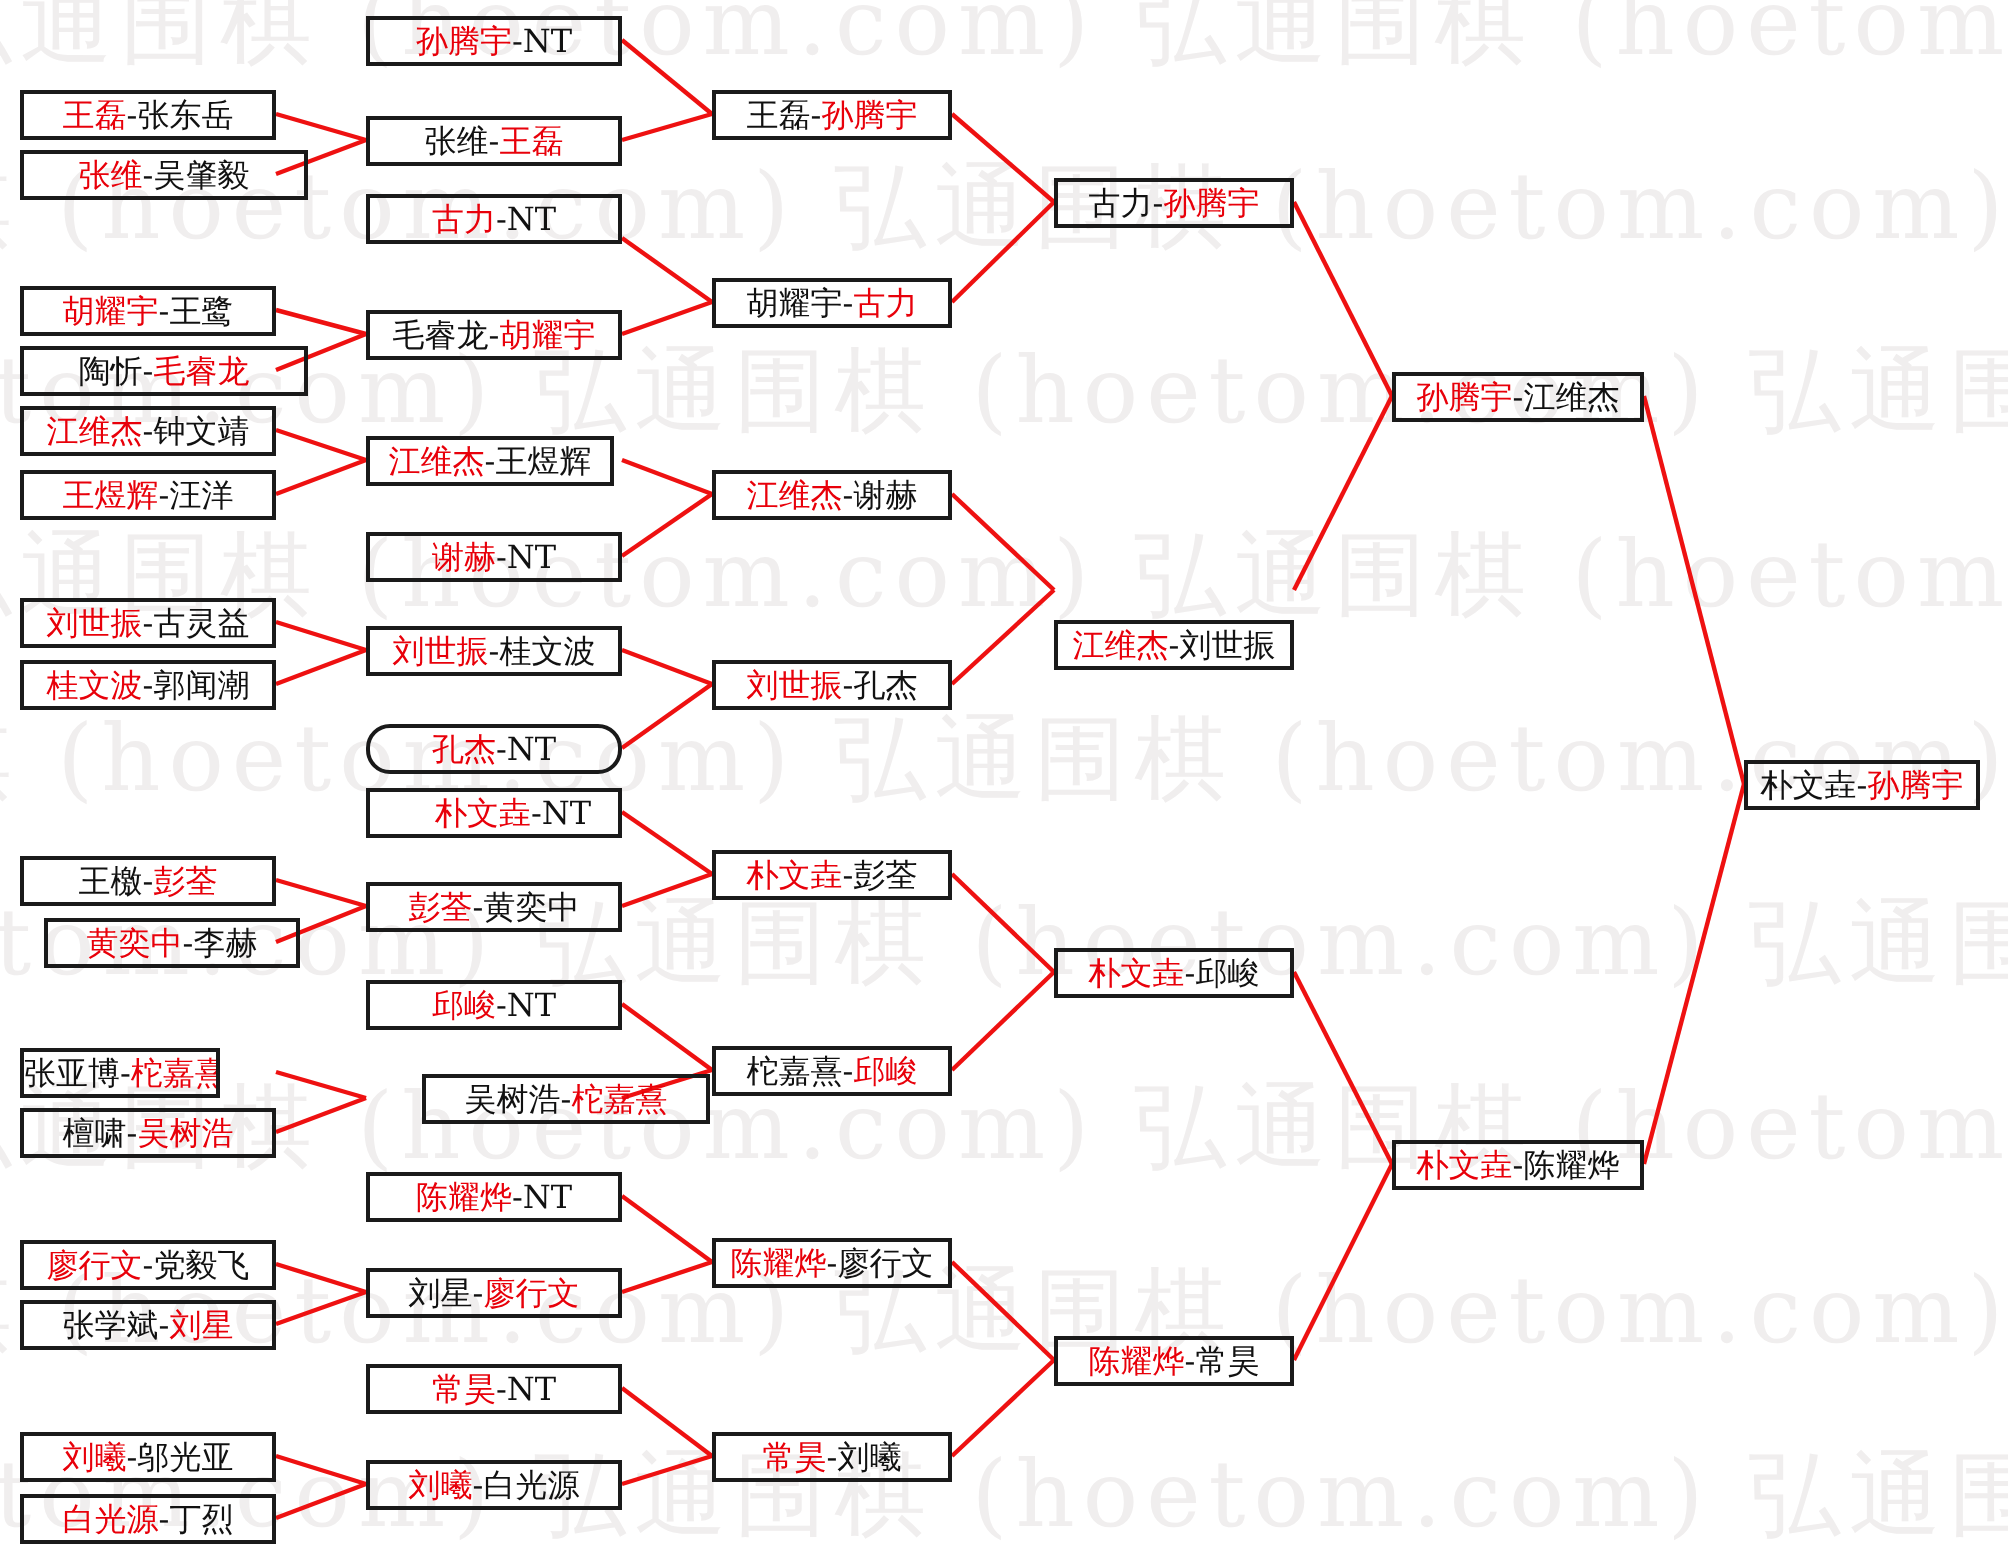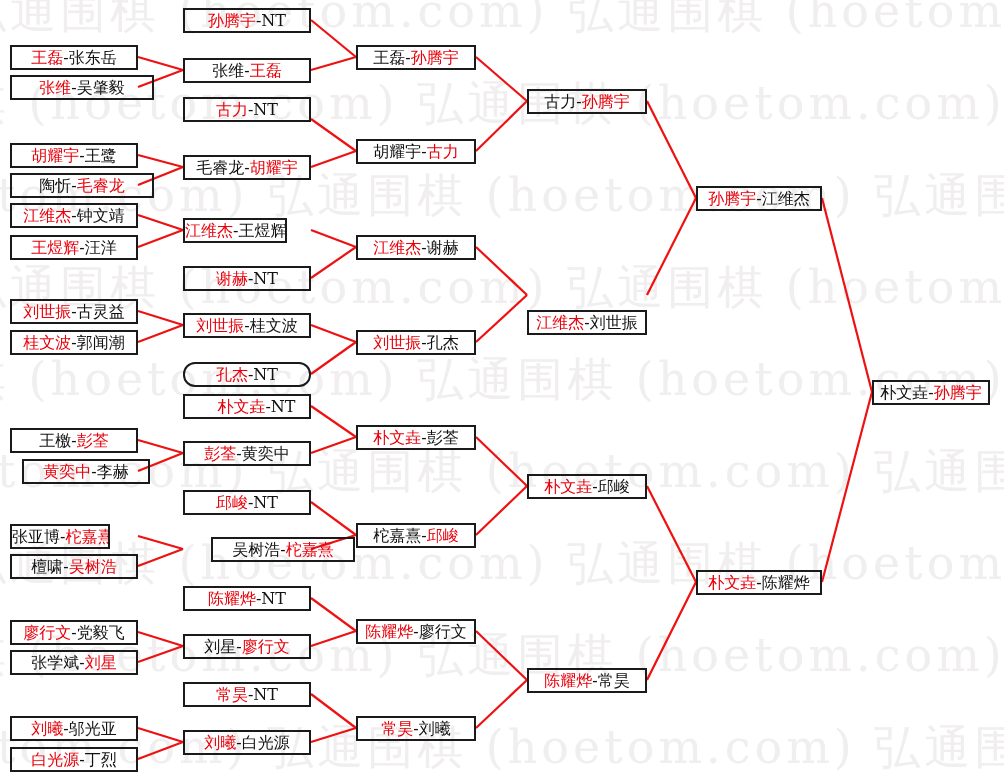--- a/index.html
+++ b/index.html
@@ -138,21 +138,21 @@
       <div class="box" style="left: 10px; top: 524px; width: 100px; text-align: center;"><span class="l">张亚博</span><span class="sep">-</span><span class="w">柁嘉熹</span></div>
       <div class="box" style="left: 10px; top: 554px; width: 128px;"><span class="l">檀啸</span><span class="sep">-</span><span class="w">吴树浩</span></div>
       <div class="box" style="left: 10px; top: 620px; width: 128px;"><span class="w">廖行文</span><span class="sep">-</span><span class="l">党毅飞</span></div>
       <div class="box" style="left: 10px; top: 650px; width: 128px;"><span class="l">张学斌</span><span class="sep">-</span><span class="w">刘星</span></div>
       <div class="box" style="left: 10px; top: 716px; width: 128px;"><span class="w">刘曦</span><span class="sep">-</span><span class="l">邬光亚</span></div>
       <div class="box" style="left: 10px; top: 747px; width: 128px;"><span class="w">白光源</span><span class="sep">-</span><span class="l">丁烈</span></div>
       <div class="box" style="left: 183px; top: 8px; width: 128px;"><span class="w">孙腾宇</span><span class="sep">-</span><span class="l">NT</span></div>
       <div class="box" style="left: 183px; top: 58px; width: 128px;"><span class="l">张维</span><span class="sep">-</span><span class="w">王磊</span></div>
       <div class="box" style="left: 183px; top: 97px; width: 128px;"><span class="w">古力</span><span class="sep">-</span><span class="l">NT</span></div>
       <div class="box" style="left: 183px; top: 155px; width: 128px;"><span class="l">毛睿龙</span><span class="sep">-</span><span class="w">胡耀宇</span></div>
-      <div class="box" style="left: 183px; top: 218px; width: 104px;"><span class="w">江维杰</span><span class="sep">-</span><span class="l">王煜辉</span></div>
+      <div class="box" style="left: 183px; top: 218px; width: 124px;"><span class="w">江维杰</span><span class="sep">-</span><span class="l">王煜辉</span></div>
       <div class="box" style="left: 183px; top: 266px; width: 128px;"><span class="w">谢赫</span><span class="sep">-</span><span class="l">NT</span></div>
       <div class="box" style="left: 183px; top: 313px; width: 128px;"><span class="w">刘世振</span><span class="sep">-</span><span class="l">桂文波</span></div>
       <div class="box" style="left: 183px; top: 362px; width: 128px; border-radius: 12px;"><span class="w">孔杰</span><span class="sep">-</span><span class="l">NT</span></div>
       <div class="box" style="left: 183px; top: 394px; width: 128px; padding-left: 19px;"><span class="w">朴文垚</span><span class="sep">-</span><span class="l">NT</span></div>
       <div class="box" style="left: 183px; top: 441px; width: 128px;"><span class="w">彭荃</span><span class="sep">-</span><span class="l">黄奕中</span></div>
       <div class="box" style="left: 183px; top: 490px; width: 128px;"><span class="w">邱峻</span><span class="sep">-</span><span class="l">NT</span></div>
       <div class="box" style="left: 183px; top: 537px; width: 144px; margin-left: 28px;"><span class="l">吴树浩</span><span class="sep">-</span><span class="w">柁嘉熹</span></div>
       <div class="box" style="left: 183px; top: 586px; width: 128px;"><span class="w">陈耀烨</span><span class="sep">-</span><span class="l">NT</span></div>
       <div class="box" style="left: 183px; top: 634px; width: 128px;"><span class="l">刘星</span><span class="sep">-</span><span class="w">廖行文</span></div>
       <div class="box" style="left: 183px; top: 682px; width: 128px;"><span class="w">常昊</span><span class="sep">-</span><span class="l">NT</span></div>

